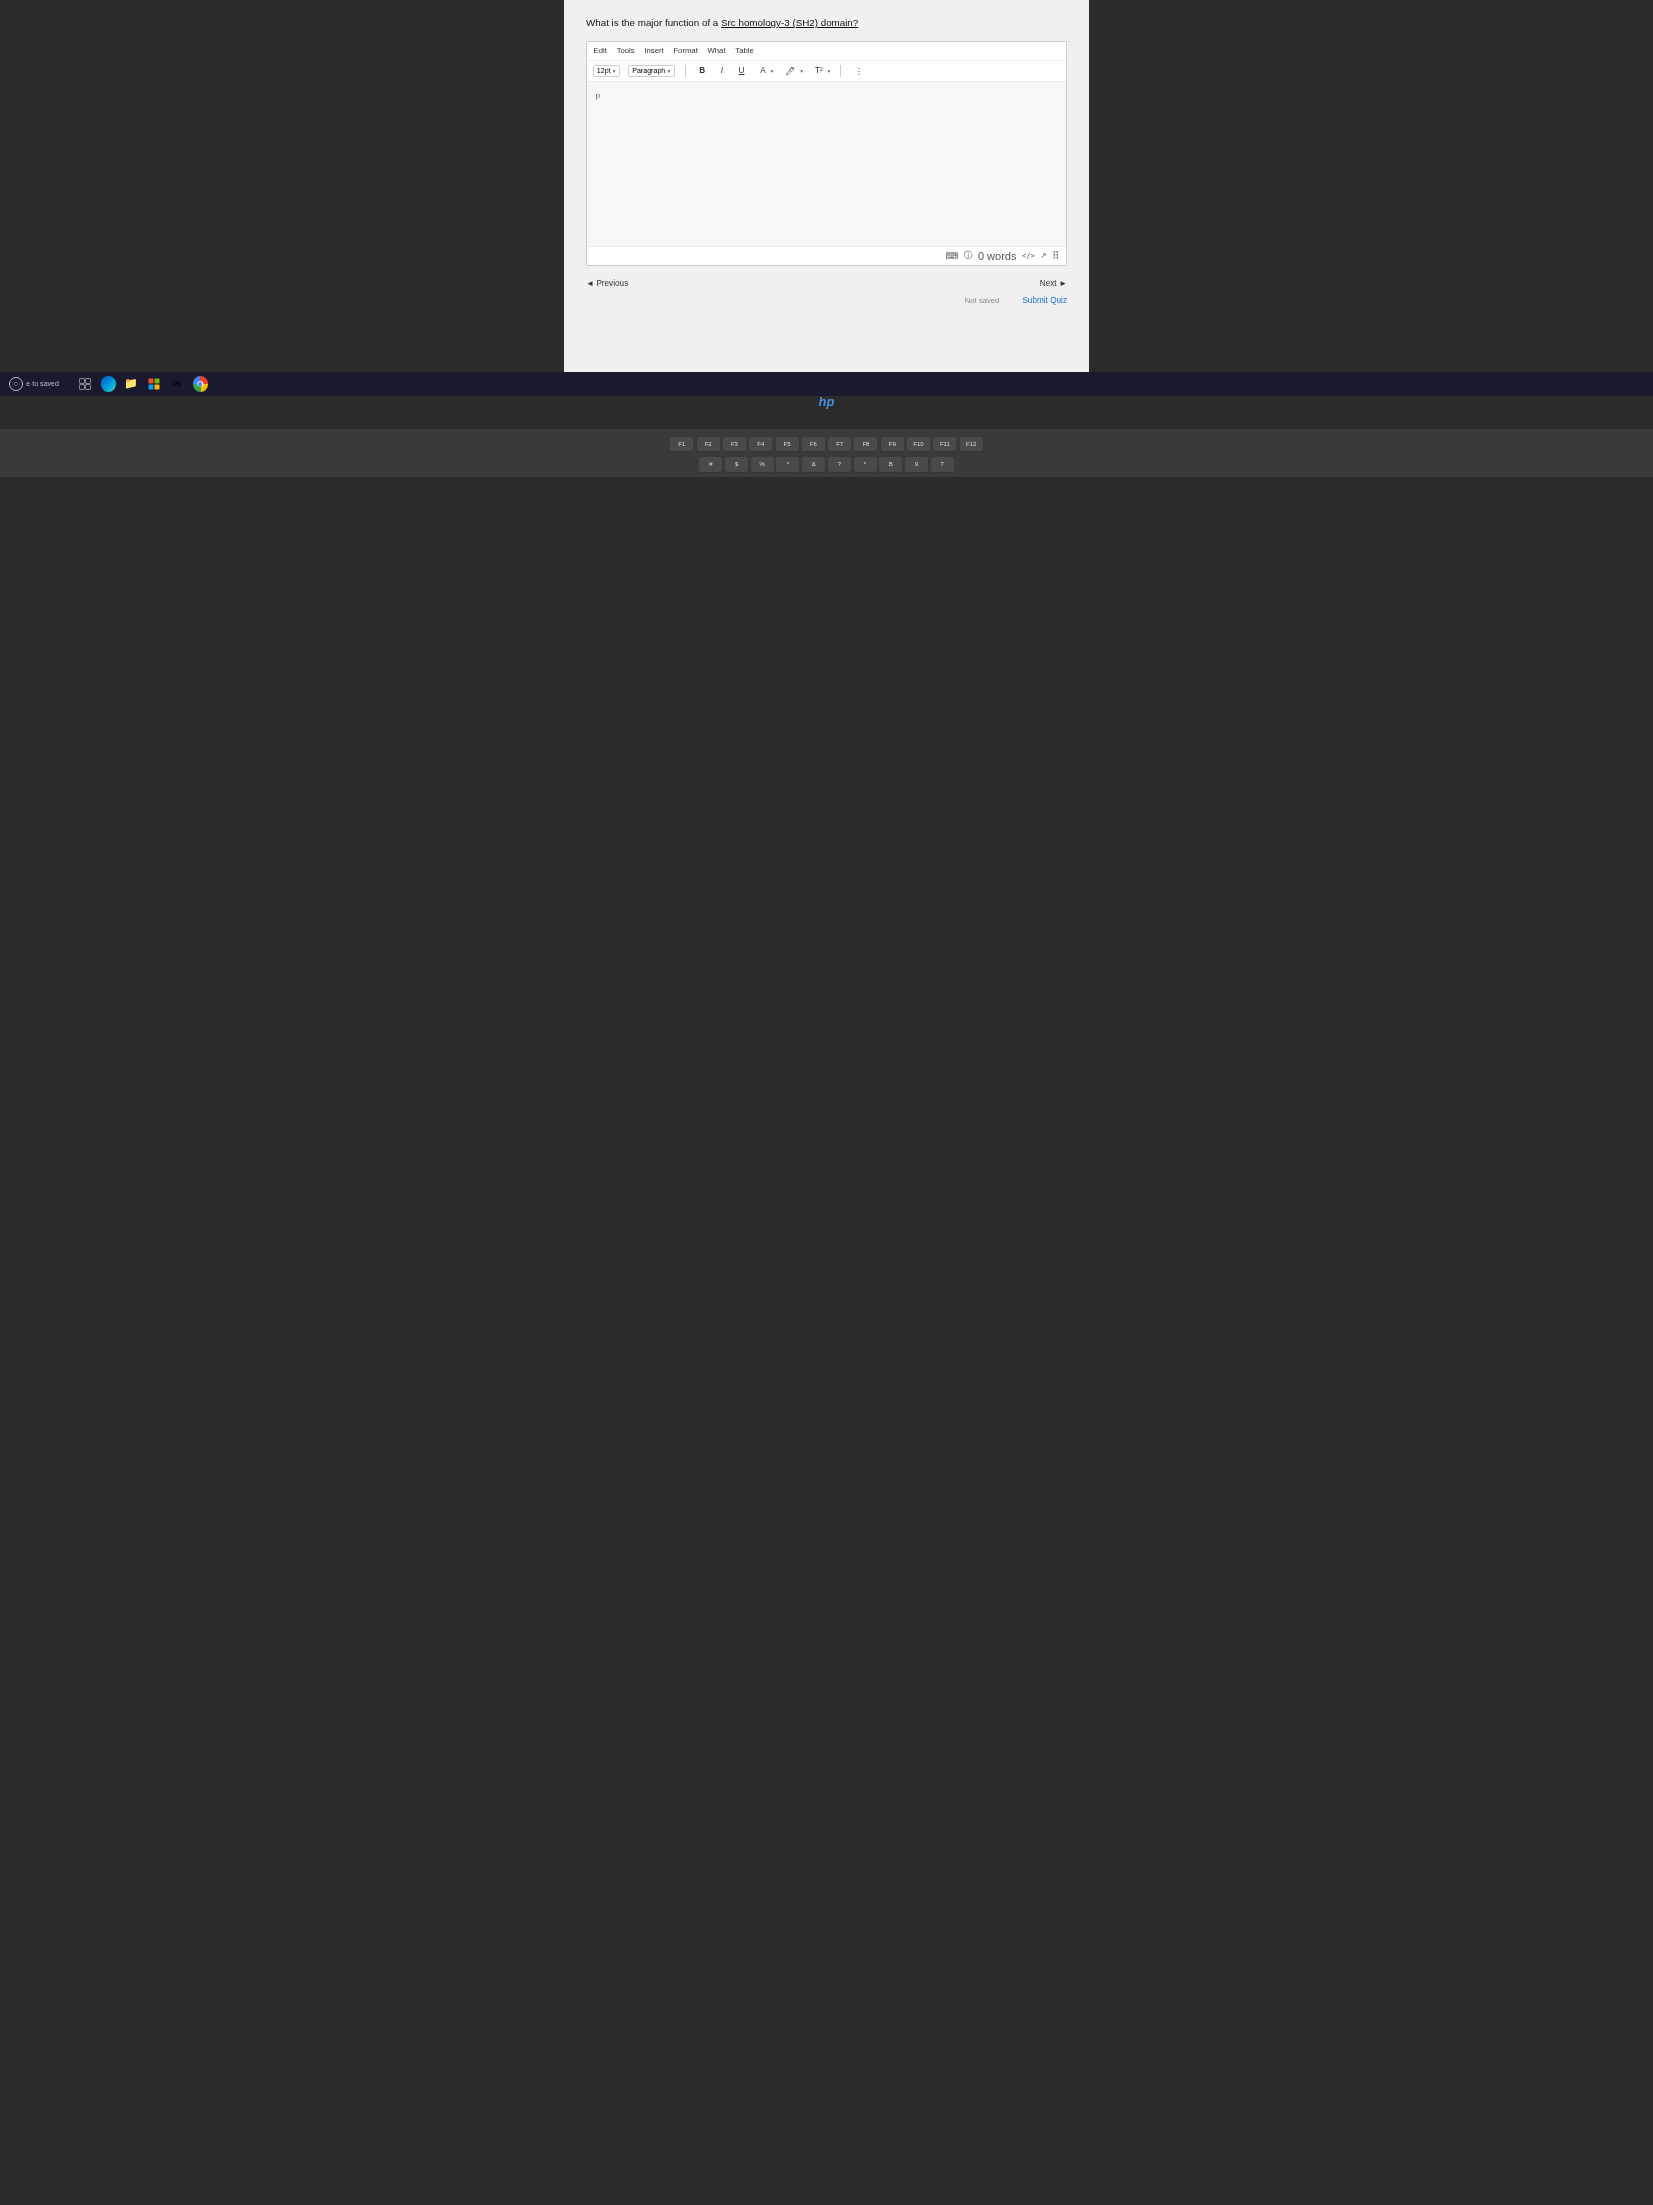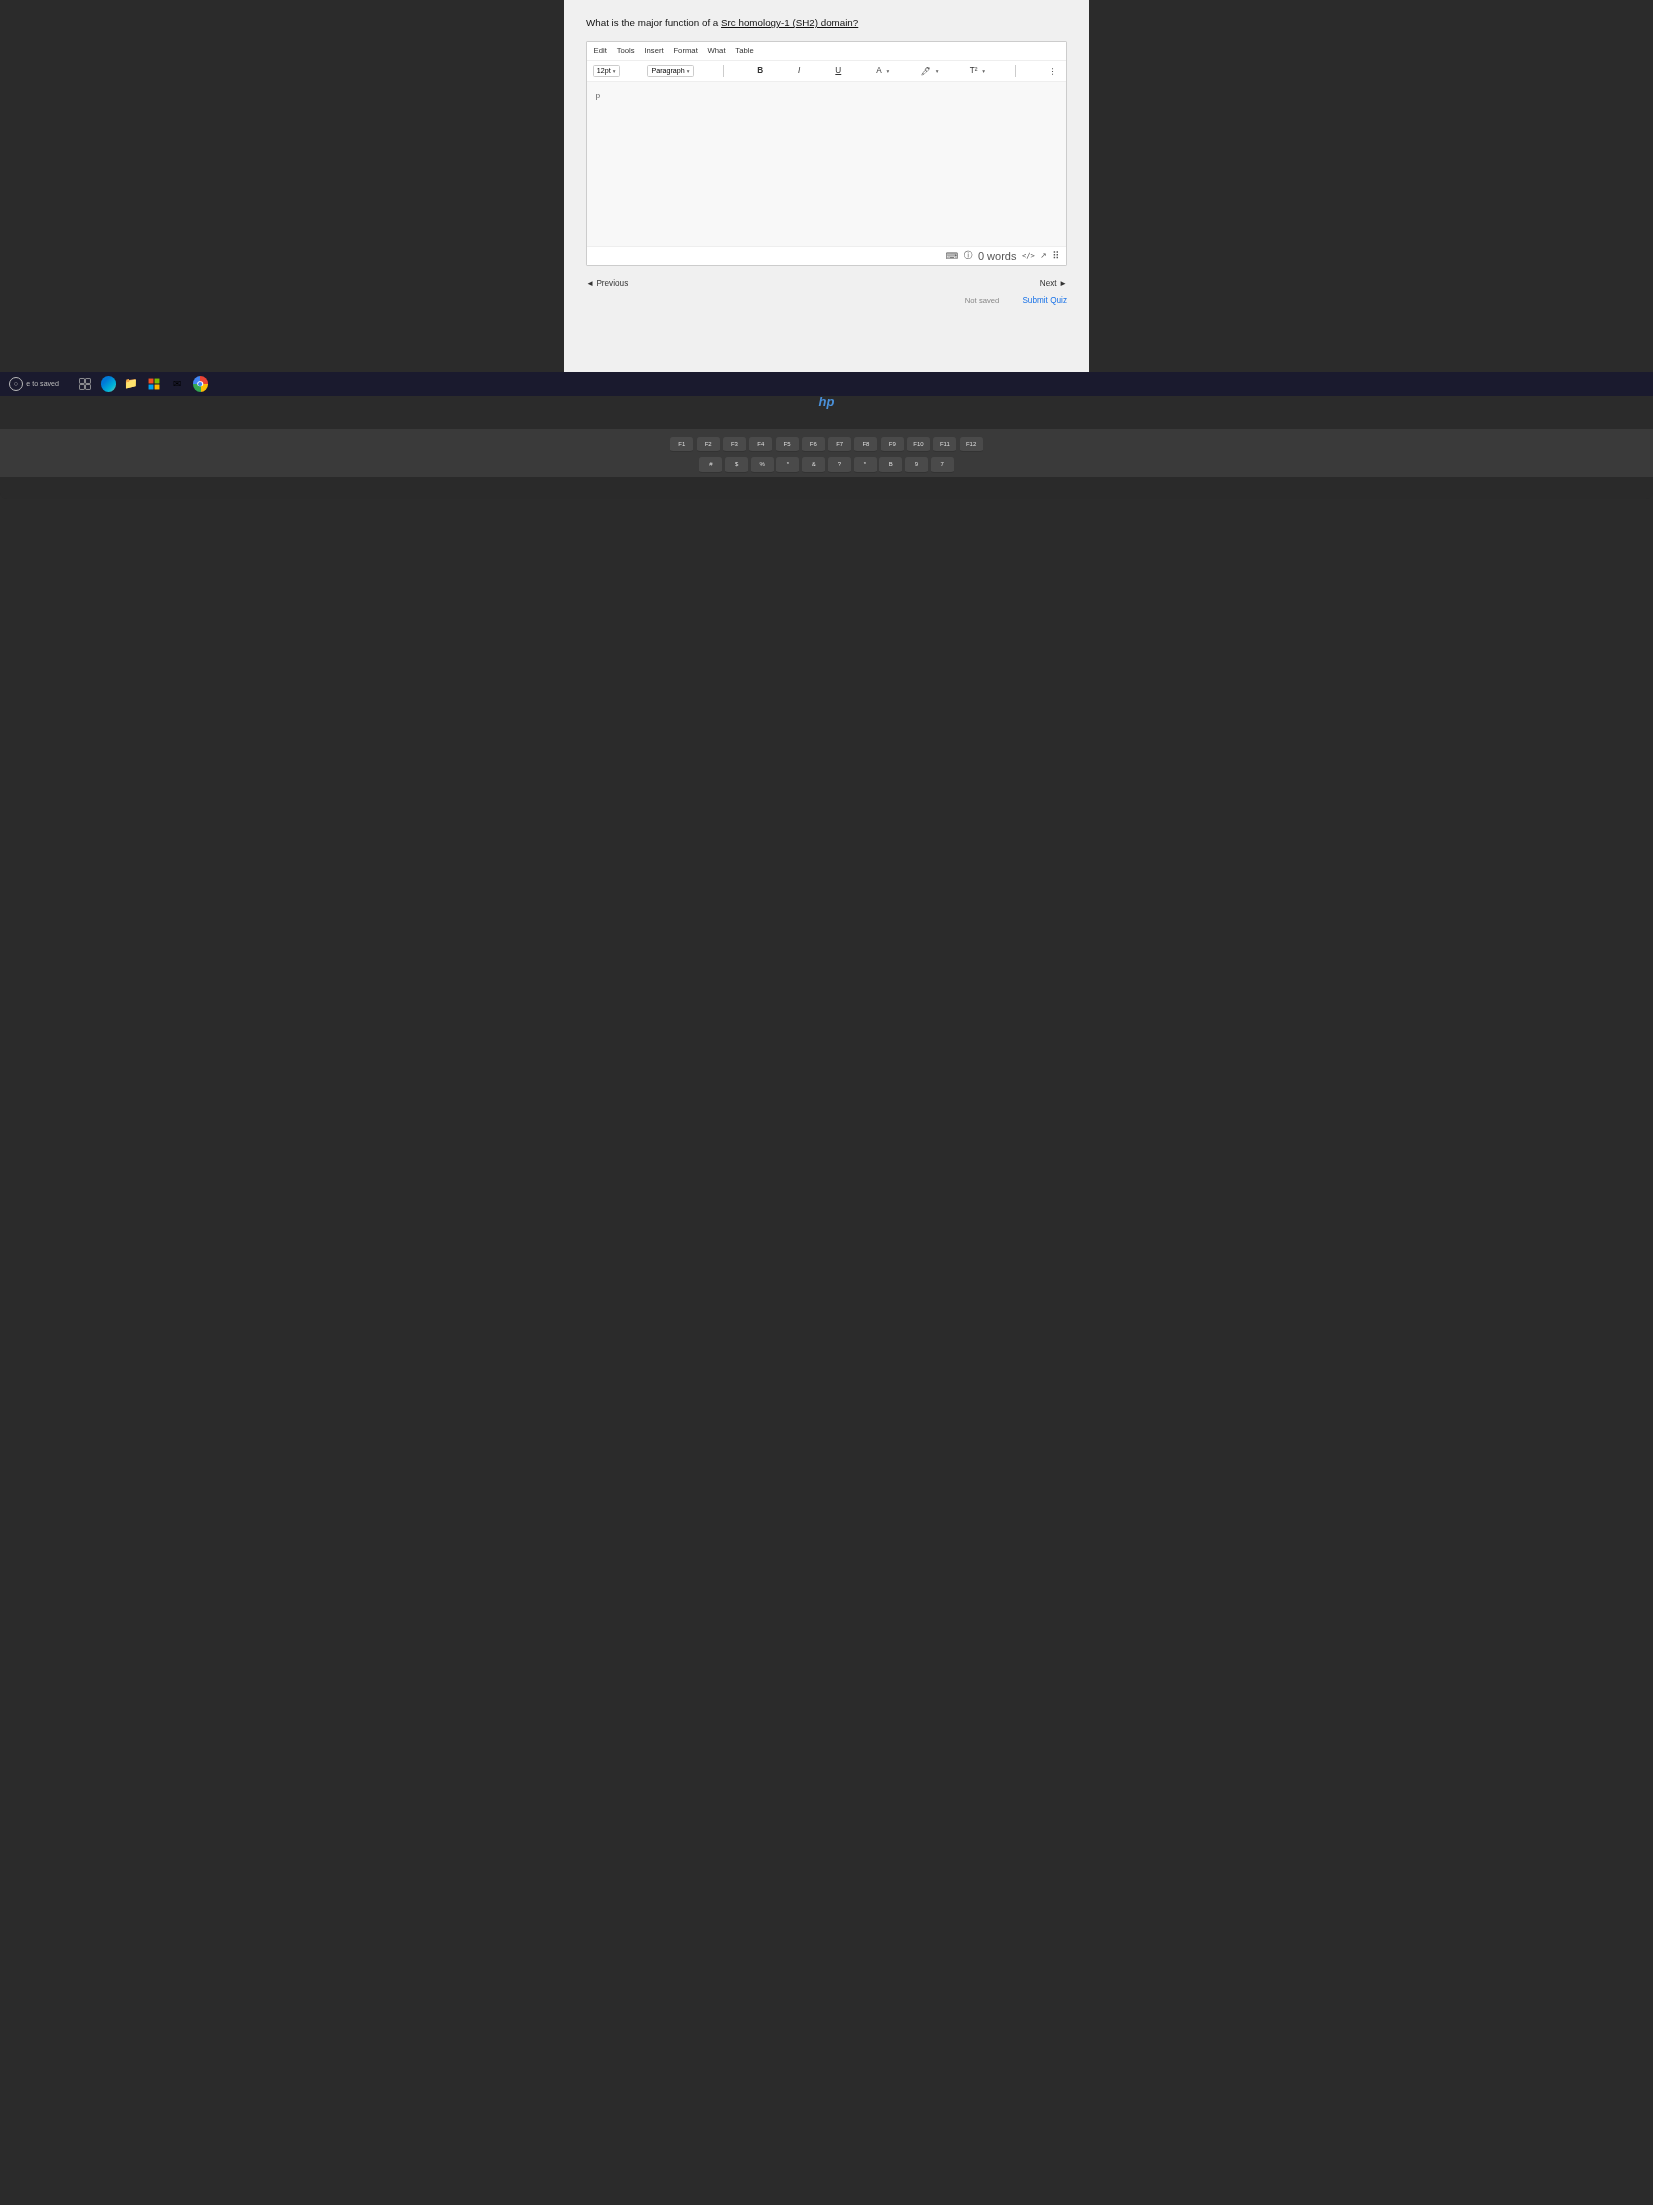--- a/index.html
+++ b/index.html
@@ -55,21 +55,20 @@
       cursor: pointer;
     }
 
     .toolbar {
       display: flex;
       align-items: center;
       padding: 3.3px 5.5px;
       gap: 8px;
       border-bottom: 0.5px solid #eee;
       flex-wrap: wrap;
-      justify-content: space-between;
     }
 
     .toolbar-select {
       font-size: 7.1px;
       border: 0.5px solid #ccc;
       padding: 1.1px 3.3px;
       border-radius: 1.6px;
       background: #fff;
       cursor: pointer;
       display: flex;
@@ -331,21 +330,21 @@
       height: 22px;
       border-radius: 0 0 6.6px 6.6px;
     }
   </style>
 </head>
 <body>
 
 <div class="laptop-screen">
 
   <div class="question-title">
-    What is the major function of a <span class="underline">Src homology-1 (SH2) domain?</span>
+    What is the major function of a <span class="underline">Src homology-3 (SH2) domain?</span>
   </div>
 
   <div class="editor-container">
 
     <div class="menu-bar">
       <span>Edit</span>
       <span>Tools</span>
       <span>Insert</span>
       <span>Format</span>
       <span>What</span>

